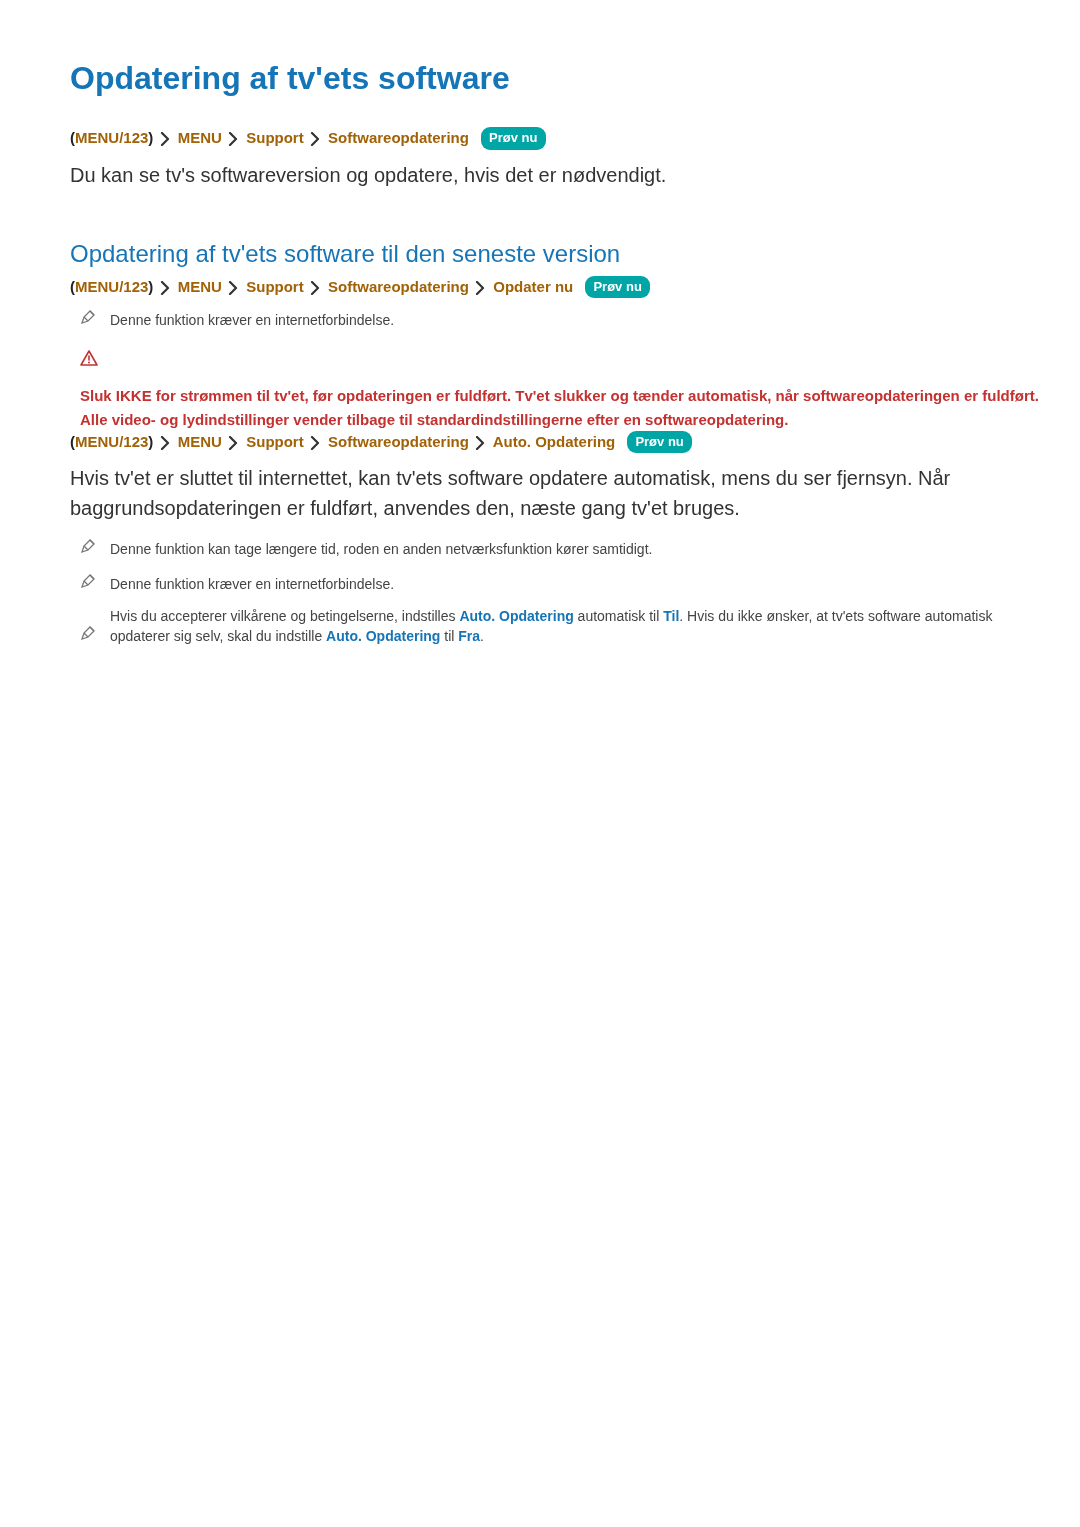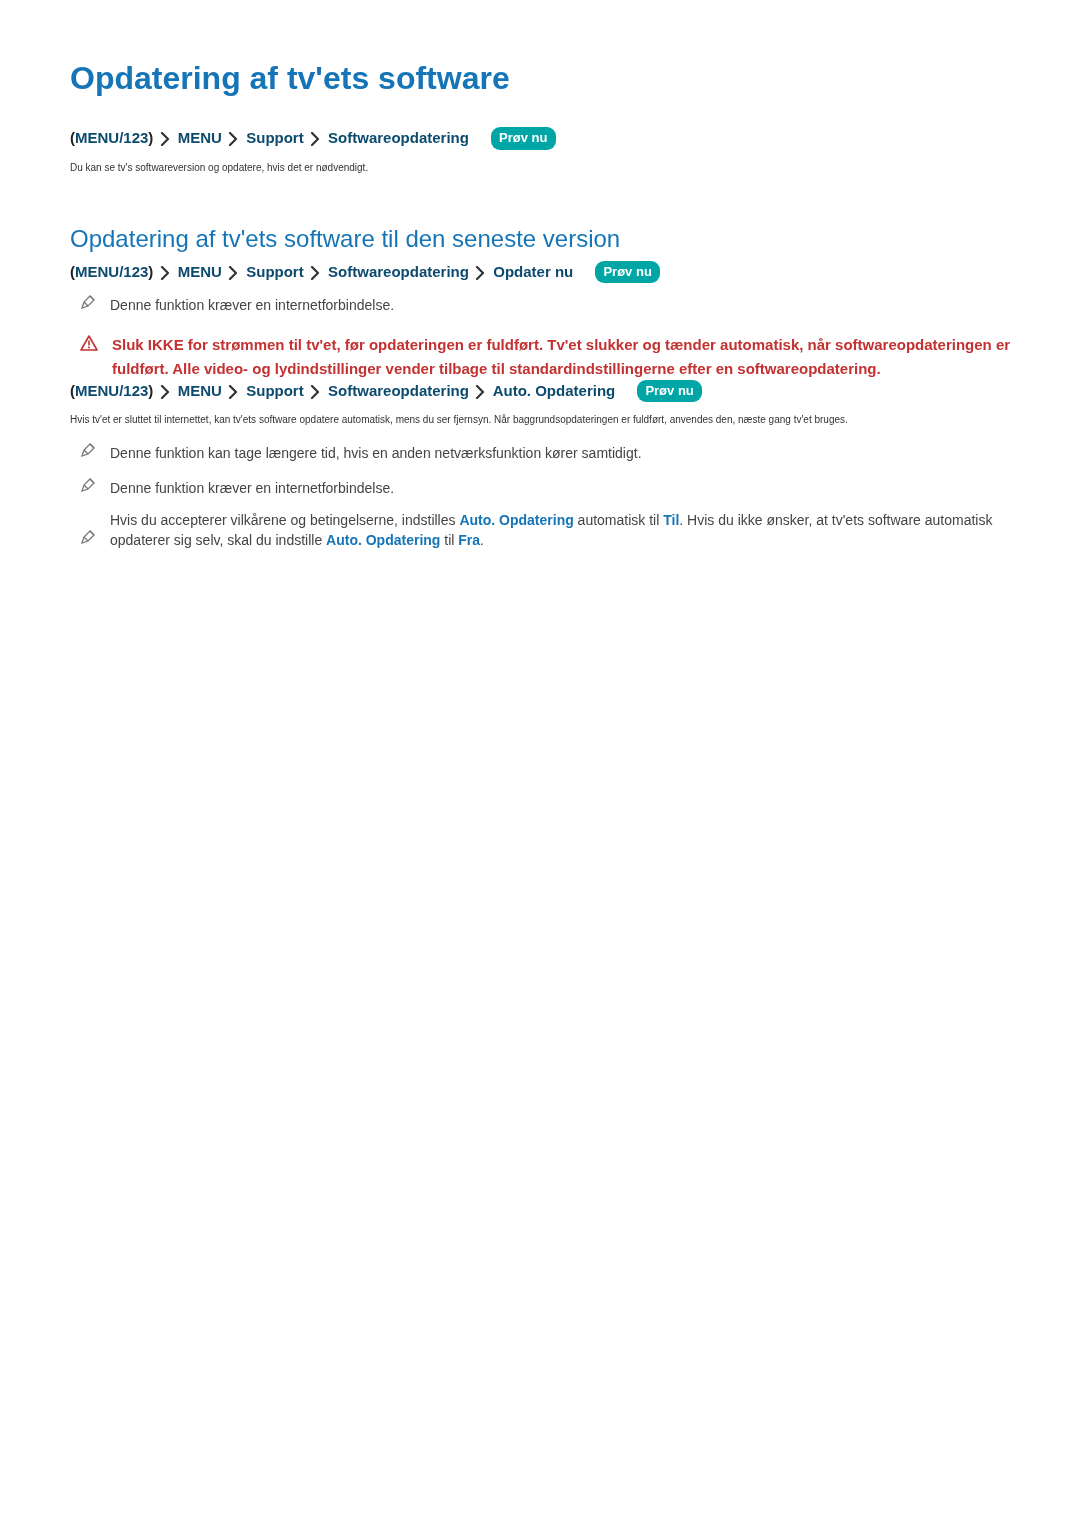--- a/index.html
+++ b/index.html
@@ -26,41 +26,41 @@
     margin: 40px 0 8px 0;
   }
   .h2-first { margin-top: 50px; }
   .nav-line {
     font-size: 15px;
     font-weight: bold;
     margin: 0 0 10px 0;
     line-height: 1.5;
   }
   .nav-black { color: #222; }
-  .nav-blue  { color: #0c4a6e; font-weight: bold; }
+  .nav-blue  { color: #a16207; font-weight: bold; }
   .chev {
     display: inline-block;
     vertical-align: middle;
     margin: 0 2px;
   }
   .chev svg { display:block; }
   .badge {
     display: inline-block;
     background: #00a6a6;
     color: #fff;
     font-size: 13px;
     font-weight: bold;
     border-radius: 9px;
     padding: 1px 8px 2px 8px;
-    margin-left: 18px;
+    margin-left: 8px;
     vertical-align: 1px;
     text-align: center;
   }
   p.body {
-    font-size: 10px;
+    font-size: 20px;
     color: #333;
     line-height: 1.5;
     margin: 0 0 14px 0;
   }
   ul.notes {
     list-style: none;
     padding: 0;
     margin: 6px 0 0 10px;
   }
   ul.notes li {
@@ -74,20 +74,21 @@
   }
   .pencil-icon {
     flex: 0 0 auto;
     margin-top: 1px;
   }
   .warn-block {
     display: flex;
     align-items: flex-start;
     gap: 14px;
     margin: 18px 0 0 10px;
+    flex-direction: column;
   }
   .warn-icon { flex:0 0 auto; margin-top:2px; }
   .warn-text {
     color: #c33131;
     font-weight: bold;
     font-size: 15px;
     line-height: 1.55;
   }
   .inline-bold-blue { color:#1675b7; font-weight:bold; }
   .note-text { flex:1; }
@@ -198,21 +199,21 @@
     <span class="badge">Prøv nu</span>
   </div>
 
   <p class="body">Hvis tv'et er sluttet til internettet, kan tv'ets software opdatere automatisk, mens du ser fjernsyn. Når baggrundsopdateringen er fuldført, anvendes den, næste gang tv'et bruges.</p>
 
   <ul class="notes">
     <li>
       <span class="pencil-icon"><svg width="16" height="16">
             <use href="#pencil-g"></use>
           </svg></span>
-      <span class="note-text">Denne funktion kan tage længere tid, hvis en anden netværksfunktion kører samtidigt.</span>
+      <span class="note-text">Denne funktion kan tage længere tid, roden en anden netværksfunktion kører samtidigt.</span>
     </li>
     <li>
       <span class="pencil-icon"><svg width="16" height="16">
             <use href="#pencil-g"></use>
           </svg></span>
       <span class="note-text">Denne funktion kræver en internetforbindelse.</span>
     </li>
     <li>
       <span class="pencil-icon"><svg width="16" height="16">
             <use href="#pencil-g"></use>

